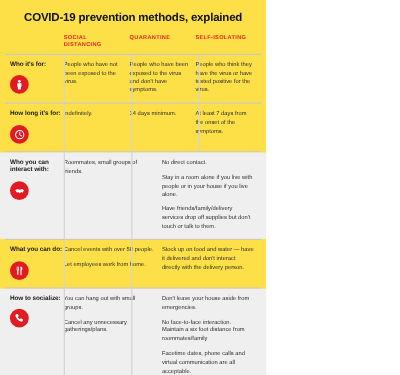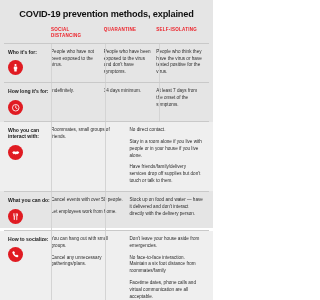--- a/index.html
+++ b/index.html
@@ -9,22 +9,22 @@
   }
   body {
     width: 213px;
     height: 300px;
     font-family: "Liberation Sans", sans-serif;
     color: #222222;
     overflow: hidden;
   }
   #infographic {
     width: 213px;
-    height: 228px;
-    background: #e5e5e5;
+    height: 300px;
+    background: #fde047;
     position: relative;
     box-sizing: border-box;
   }
   .title {
     font-size: 9.2px;
     font-weight: bold;
     color: #111111;
     text-align: center;
     letter-spacing: -0.15px;
     padding: 9px 6px 7px 6px;

